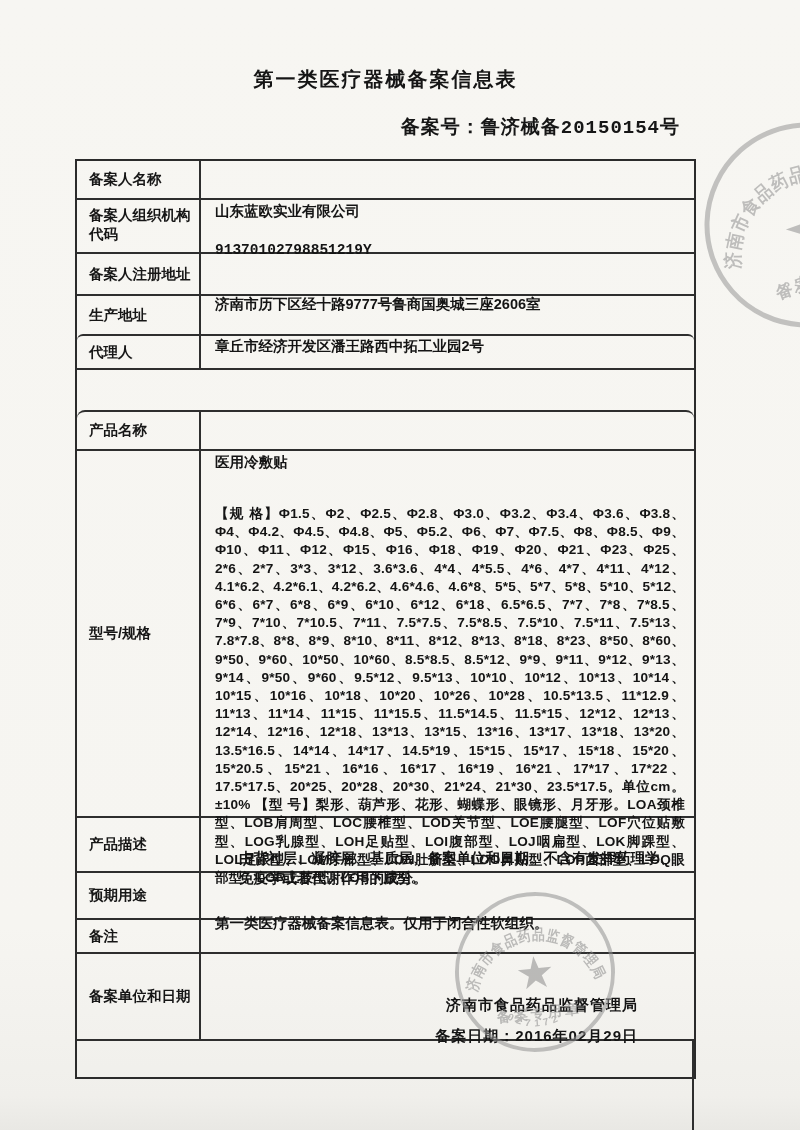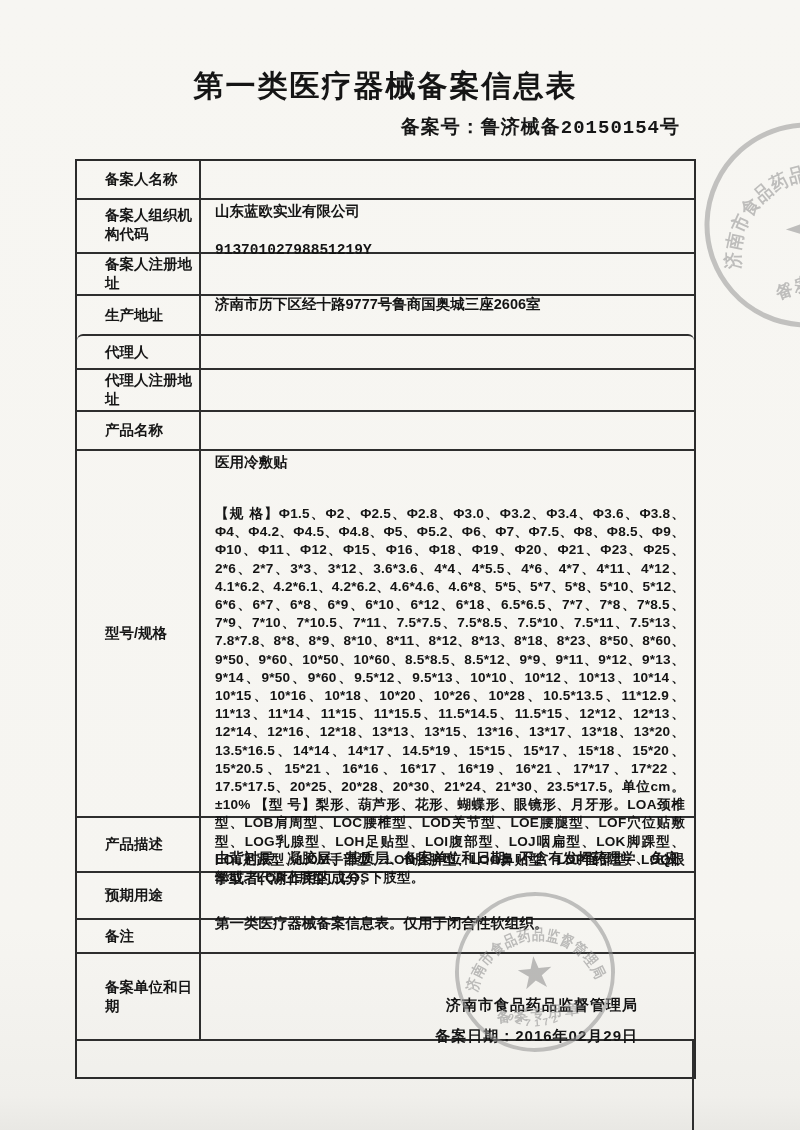--- a/index.html
+++ b/index.html
@@ -9,52 +9,52 @@
     font-family:"Liberation Sans","DejaVu Sans",sans-serif;
     -webkit-font-smoothing:antialiased;
   }
   .page{
     position:relative;width:800px;height:1130px;overflow:hidden;
     background:linear-gradient(180deg,#f7f6f2 0%,#f6f5f1 82%,#f0efeb 97%,#e9e8e4 100%);
     color:#1c1c1c;
   }
   .doc-title{
     position:absolute;left:75px;top:66px;width:621px;
-    text-align:center;font-size:30px;font-weight:bold;letter-spacing:2px;
+    text-align:center;font-size:20px;font-weight:bold;letter-spacing:2px;
     color:#151515;
   }
   .filing-no{
     position:absolute;left:75px;top:114px;width:621px;
     text-align:right;padding-right:16px;box-sizing:border-box;
     font-size:19px;font-weight:bold;letter-spacing:1px;color:#161616;font-family:Liberation Mono, monospace;
   }
   .form-table{
     position:absolute;left:75px;top:159px;width:621px;
     border:2px solid #2b2b2b;box-sizing:border-box;
     background:transparent;z-index:2;
   }
   .trow{display:flex;border-top:2px solid #2e2e2e;}
   .trow:first-child{border-top:none;}
   .tlabel{
     flex:0 0 124px;box-sizing:border-box;
     border-right:2px solid #2e2e2e;
-    padding:4px 6px 4px 28px;
+    padding:4px 6px 4px 12px;
     display:flex;align-items:center;
     font-size:14.5px;font-weight:bold;color:#161616;line-height:19px;
   }
   .tvalue{
     flex:1 1 auto;box-sizing:border-box;
     padding:4px 10px 4px 14px;
     display:flex;align-items:center;
     font-size:14.5px;font-weight:600;color:#141414;line-height:19px;margin-top:46px;
   }
   .r1{height:37px;} .r2{height:52px;font-family:Liberation Mono, monospace;} .r3{height:40px;} .r4{height:38px;}
-  .r5{height:32px;border-radius:6px;} .r6{height:40px;} .r7{height:37px;}
+  .r5{height:32px;border-radius:6px;} .r6{height:40px;} .r7{height:37px;border-radius:8px;}
   .r8{height:365px;}
-  .r9{height:53px;} .r10{height:45px;font-family:Liberation Serif, serif;} .r11{height:32px;}
+  .r9{height:53px;gap:24px;} .r10{height:45px;font-family:Liberation Serif, serif;} .r11{height:32px;}
   .r12{height:85px;} .r13{height:36px;flex-direction:column;}
   .spec-value{
     align-items:flex-start;
     padding-top:8px;padding-right:9px;
     font-size:13.6px;line-height:18.2px;letter-spacing:0.2px;
     text-align:justify;
   }
   .desc-value{align-items:center;line-height:20px;}
   .filing-unit-cell{
     flex-direction:column;align-items:flex-end;justify-content:center;
@@ -84,27 +84,27 @@
     <div class="trow r2">
       <div class="tlabel">备案人组织机构代码</div>
       <div class="tvalue">91370102798851219Y</div>
     </div>
     <div class="trow r3">
       <div class="tlabel">备案人注册地址</div>
       <div class="tvalue">济南市历下区经十路9777号鲁商国奥城三座2606室</div>
     </div>
     <div class="trow r4">
       <div class="tlabel">生产地址</div>
+      <div class="tvalue">章丘市经济开发区潘王路西中拓工业园2号</div>
     </div>
     <div class="trow r5">
       <div class="tlabel">代理人</div>
       <div class="tvalue"></div>
     </div>
     <div class="trow r6">
-      <div class="tlabel">代理人注册地址</div>
       <div class="tvalue"></div>
     </div>
     <div class="trow r7">
       <div class="tlabel">产品名称</div>
       <div class="tvalue">医用冷敷贴</div>
     </div>
     <div class="trow r8">
       <div class="tlabel">型号/规格</div>
       <div class="tvalue spec-value">【规 格】Φ1.5、Φ2、Φ2.5、Φ2.8、Φ3.0、Φ3.2、Φ3.4、Φ3.6、Φ3.8、Φ4、Φ4.2、Φ4.5、Φ4.8、Φ5、Φ5.2、Φ6、Φ7、Φ7.5、Φ8、Φ8.5、Φ9、Φ10、Φ11、Φ12、Φ15、Φ16、Φ18、Φ19、Φ20、Φ21、Φ23、Φ25、2*6、2*7、3*3、3*12、3.6*3.6、4*4、4*5.5、4*6、4*7、4*11、4*12、4.1*6.2、4.2*6.1、4.2*6.2、4.6*4.6、4.6*8、5*5、5*7、5*8、5*10、5*12、6*6、6*7、6*8、6*9、6*10、6*12、6*18、6.5*6.5、7*7、7*8、7*8.5、7*9、7*10、7*10.5、7*11、7.5*7.5、7.5*8.5、7.5*10、7.5*11、7.5*13、7.8*7.8、8*8、8*9、8*10、8*11、8*12、8*13、8*18、8*23、8*50、8*60、9*50、9*60、10*50、10*60、8.5*8.5、8.5*12、9*9、9*11、9*12、9*13、9*14、9*50、9*60、9.5*12、9.5*13、10*10、10*12、10*13、10*14、10*15、10*16、10*18、10*20、10*26、10*28、10.5*13.5、11*12.9、11*13、11*14、11*15、11*15.5、11.5*14.5、11.5*15、12*12、12*13、12*14、12*16、12*18、13*13、13*15、13*16、13*17、13*18、13*20、13.5*16.5、14*14、14*17、14.5*19、15*15、15*17、15*18、15*20、15*20.5、15*21、16*16、16*17、16*19、16*21、17*17、17*22、17.5*17.5、20*25、20*28、20*30、21*24、21*30、23.5*17.5。单位cm。±10% 【型 号】梨形、葫芦形、花形、蝴蝶形、眼镜形、月牙形。LOA颈椎型、LOB肩周型、LOC腰椎型、LOD关节型、LOE腰腿型、LOF穴位贴敷型、LOG乳腺型、LOH足贴型、LOI腹部型、LOJ咽扁型、LOK脚踝型、LOL足跟型、LOM手部型、LON肚脐型、LOO鼻贴型、LOP面部型、LOQ眼部型、LOR上肢型、LOS下肢型。</div>
     </div>

